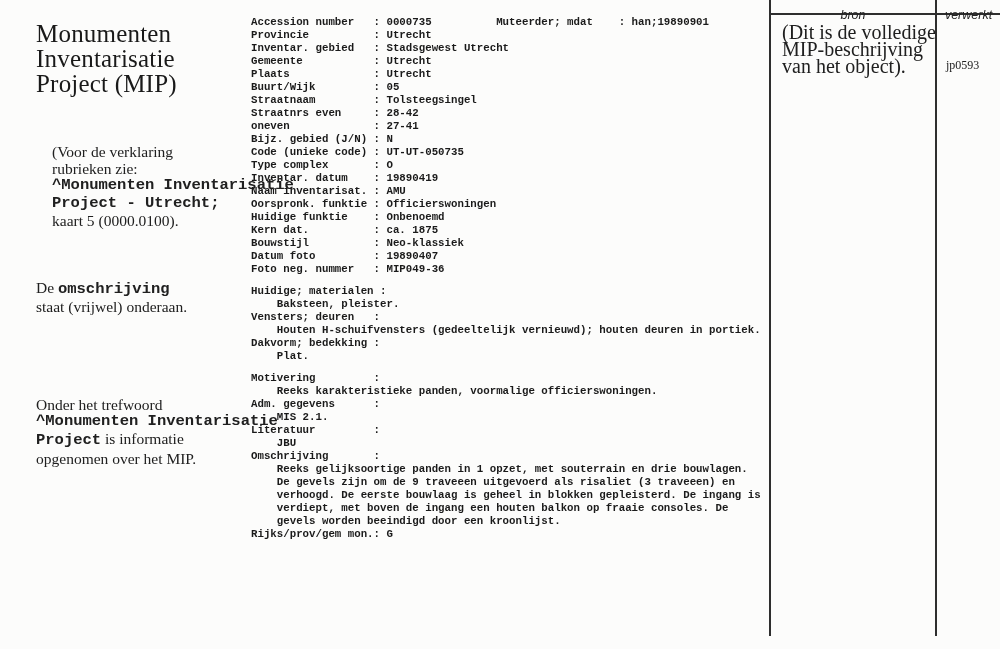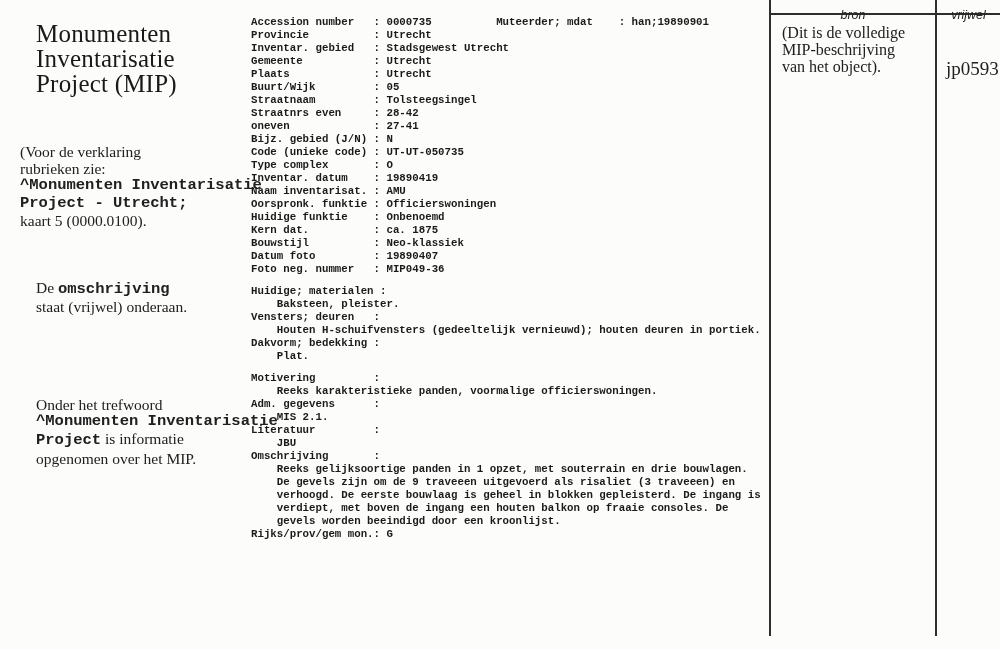--- a/index.html
+++ b/index.html
@@ -19,21 +19,21 @@
     line-height: 25px;
     letter-spacing: 0.2px;
     color: #191919;
   }
   .serif-note {
     font-size: 15.5px;
     line-height: 17.2px;
     color: #202020;
   }
   .serif-note .b { font-weight: bold; font-family: Liberation Mono, monospace; }
-  #note1 { left: 20px; top: 143px; }
+  #note1 { left: 52px; top: 143px; }
   #note2 { left: 36px; top: 279px; }
   #note3 { left: 36px; top: 396px; }
   pre.mono {
     margin: 0;
     font-family: "Liberation Mono", "DejaVu Sans Mono", monospace;
     font-size: 10.75px;
     line-height: 13px;
     font-weight: bold;
     color: #1a1a1a;
     white-space: pre;
@@ -58,30 +58,30 @@
     font-size: 12.5px;
     line-height: 14px;
     text-align: center;
     color: #232323;
     font-style: italic;
   }
   #bron-header     { left: 771px; width: 164px; }
   #verwerkt-header { left: 937px; width: 63px; }
   #bron-note {
     left: 782px; top: 24px;
-    font-size: 16px;
+    font-size: 20px;
     line-height: 17.2px;
     font-family: "Liberation Serif", serif;
     font-weight: normal;
     color: #202020;
     white-space: pre;
   }
   #verwerkt-value {
     left: 946px; top: 58px;
-    font-size: 19px;
+    font-size: 12px;
     color: #202020;
   }
 </style>
 </head>
 <body>
 
 <div class="page">
 
   <div class="abs serif-title">
     <div>Monumenten</div>
@@ -147,20 +147,20 @@
     verhoogd. De eerste bouwlaag is geheel in blokken gepleisterd. De ingang is
     verdiept, met boven de ingang een houten balkon op fraaie consoles. De
     gevels worden beeindigd door een kroonlijst.
 Rijks/prov/gem mon.: G</pre>
 
   <div id="vline-bron-left" class="abs vline"></div>
   <div id="vline-verwerkt-left" class="abs vline"></div>
   <div id="header-underline" class="abs"></div>
 
   <div id="bron-header" class="abs col-header">bron</div>
-  <div id="verwerkt-header" class="abs col-header">vrijwel</div>
+  <div id="verwerkt-header" class="abs col-header">verwerkt</div>
 
   <div id="bron-note" class="abs">(Dit is de volledige
 MIP-beschrijving
 van het object).</div>
   <div id="verwerkt-value" class="abs">jp0593</div>
 
 </div>
 
 </body></html>

